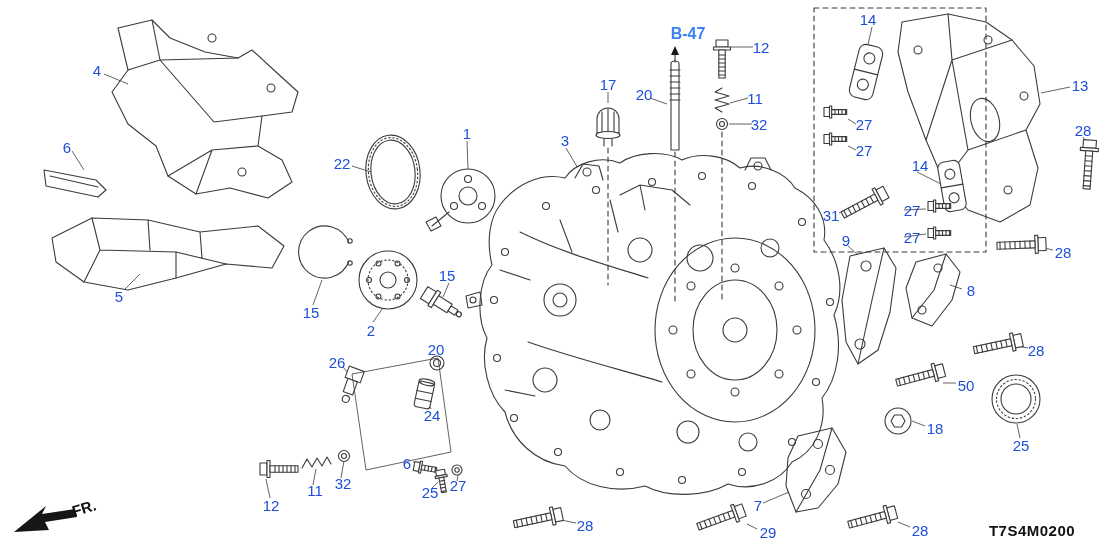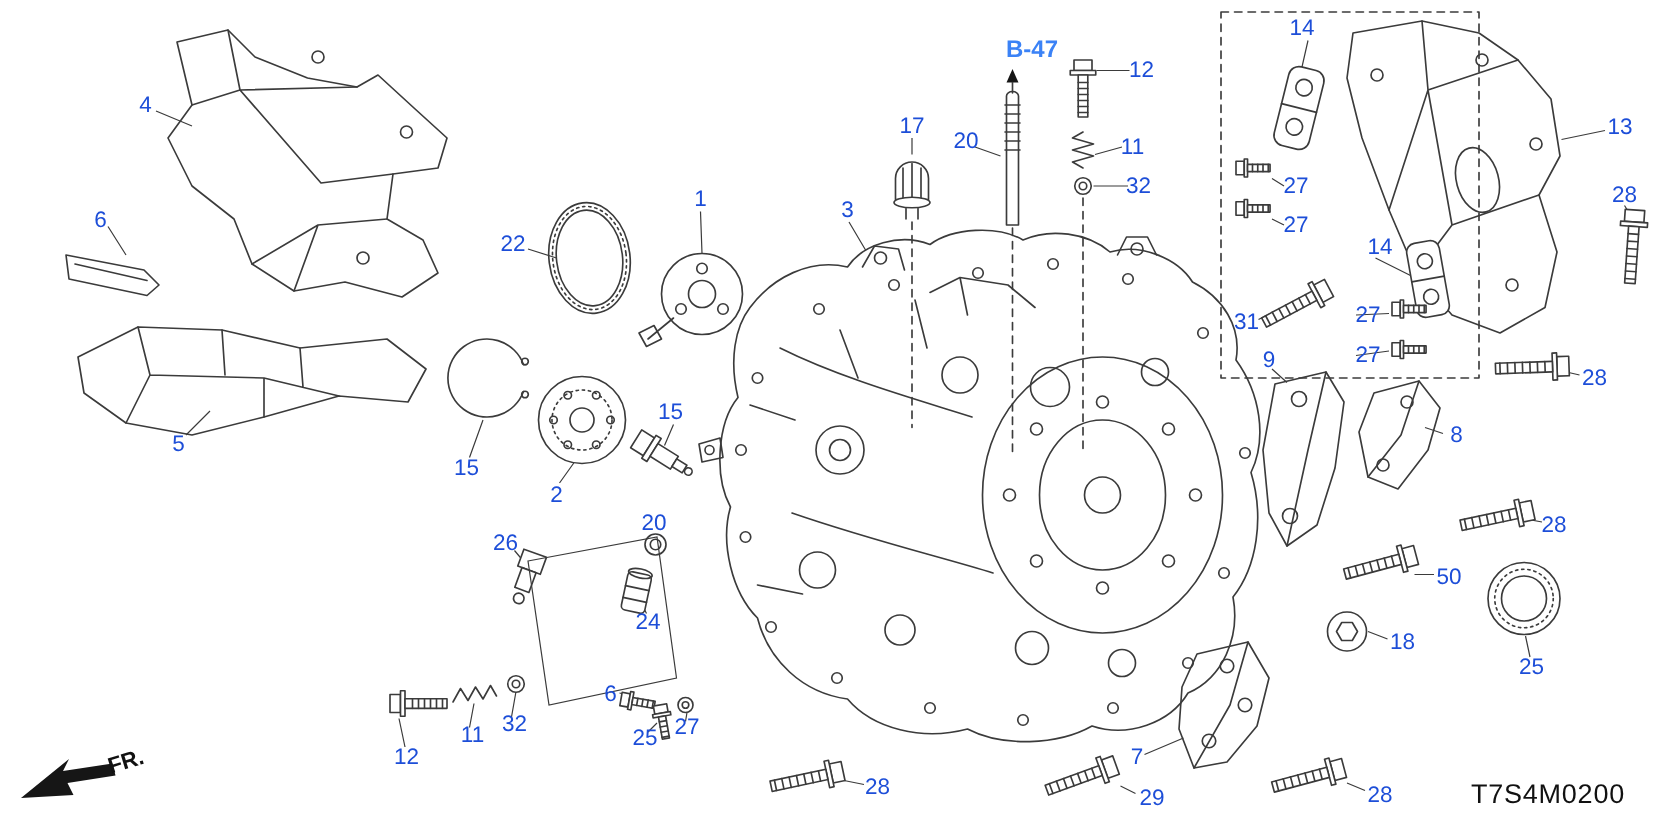--- a/index.html
+++ b/index.html
@@ -6,21 +6,21 @@
   .stage{position:relative;width:1108px;height:554px;background:#ffffff;overflow:hidden;
          font-family:"Liberation Sans",sans-serif;}
   svg.art{position:absolute;left:0;top:0;}
   .ln{fill:none;stroke:#3b3b3b;stroke-width:1.1;stroke-linecap:round;stroke-linejoin:round;}
   .fw{fill:#ffffff;stroke:#3b3b3b;stroke-width:1.1;stroke-linejoin:round;}
   .dash{stroke-dasharray:5 4;}
   .dot{stroke-dasharray:1.5 2.6;}
   .leader{stroke:#3b3b3b;stroke-width:.8;fill:none;}
   .lbl{position:absolute;transform:translate(-50%,-50%);font-size:15px;color:#1d4ed8;white-space:nowrap;}
   .ref{position:absolute;left:676px;top:34px;transform:translate(-50%,-50%);font-size:16px;font-weight:bold;color:#3b82f6;padding-left:24px;}
-  .code{position:absolute;left:1032px;top:530px;transform:translate(-50%,-50%);font-size:18px;letter-spacing:.5px;color:#111;}
+  .code{position:absolute;left:1032px;top:530px;transform:translate(-50%,-50%);font-size:15px;letter-spacing:.5px;color:#111;font-weight:bold;}
   .fr{position:absolute;left:84px;top:508px;transform:translate(-50%,-50%) rotate(-17deg);font-size:15px;font-weight:bold;color:#111;}
 </style>
 </head>
 <body>
 
 <div class="stage">
 
   <svg class="art" width="1108" height="554" viewBox="0 0 1108 554">
     <defs>
       <g id="boltM">

